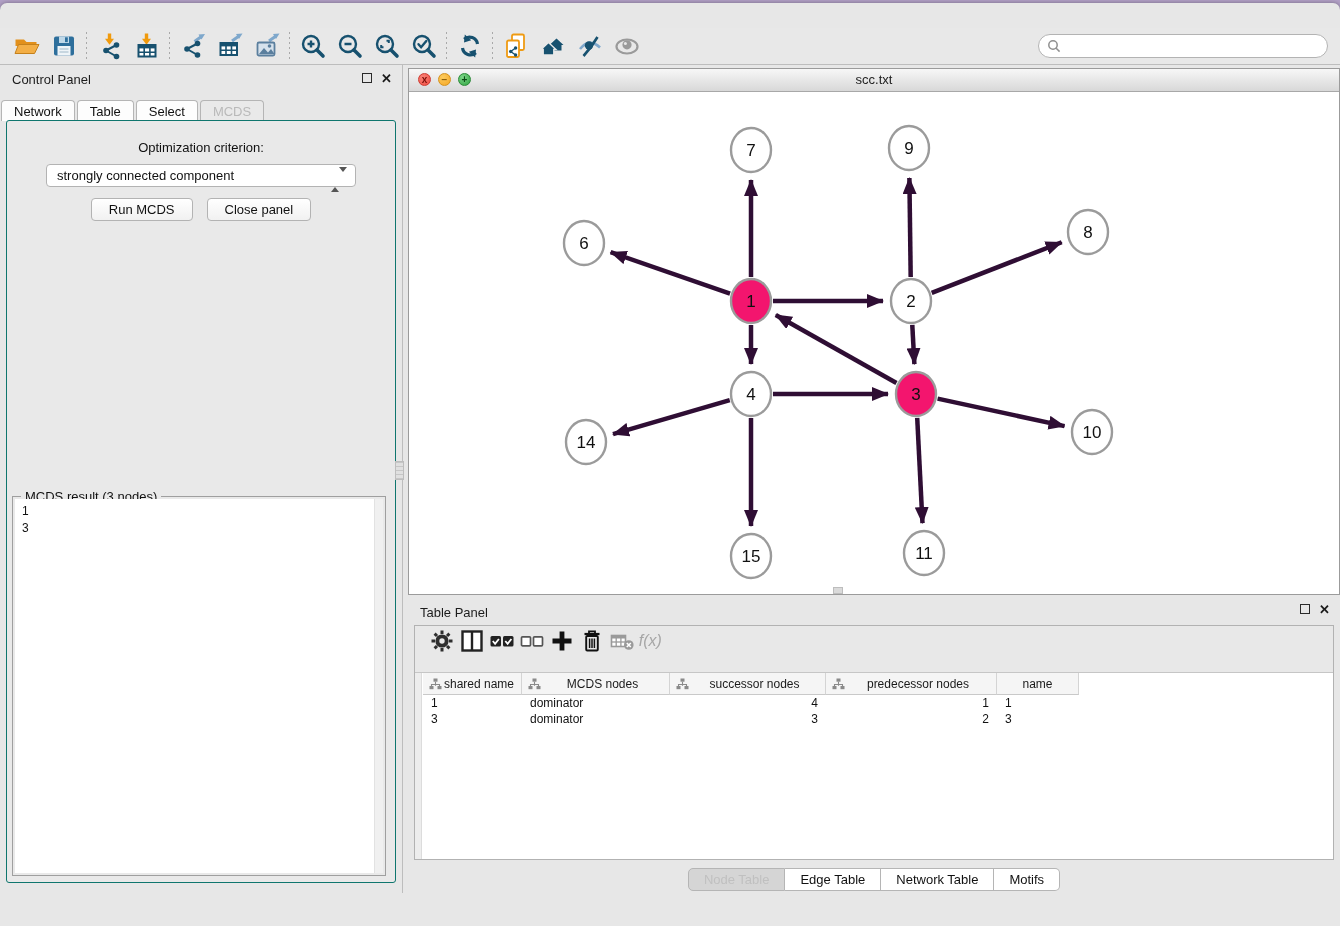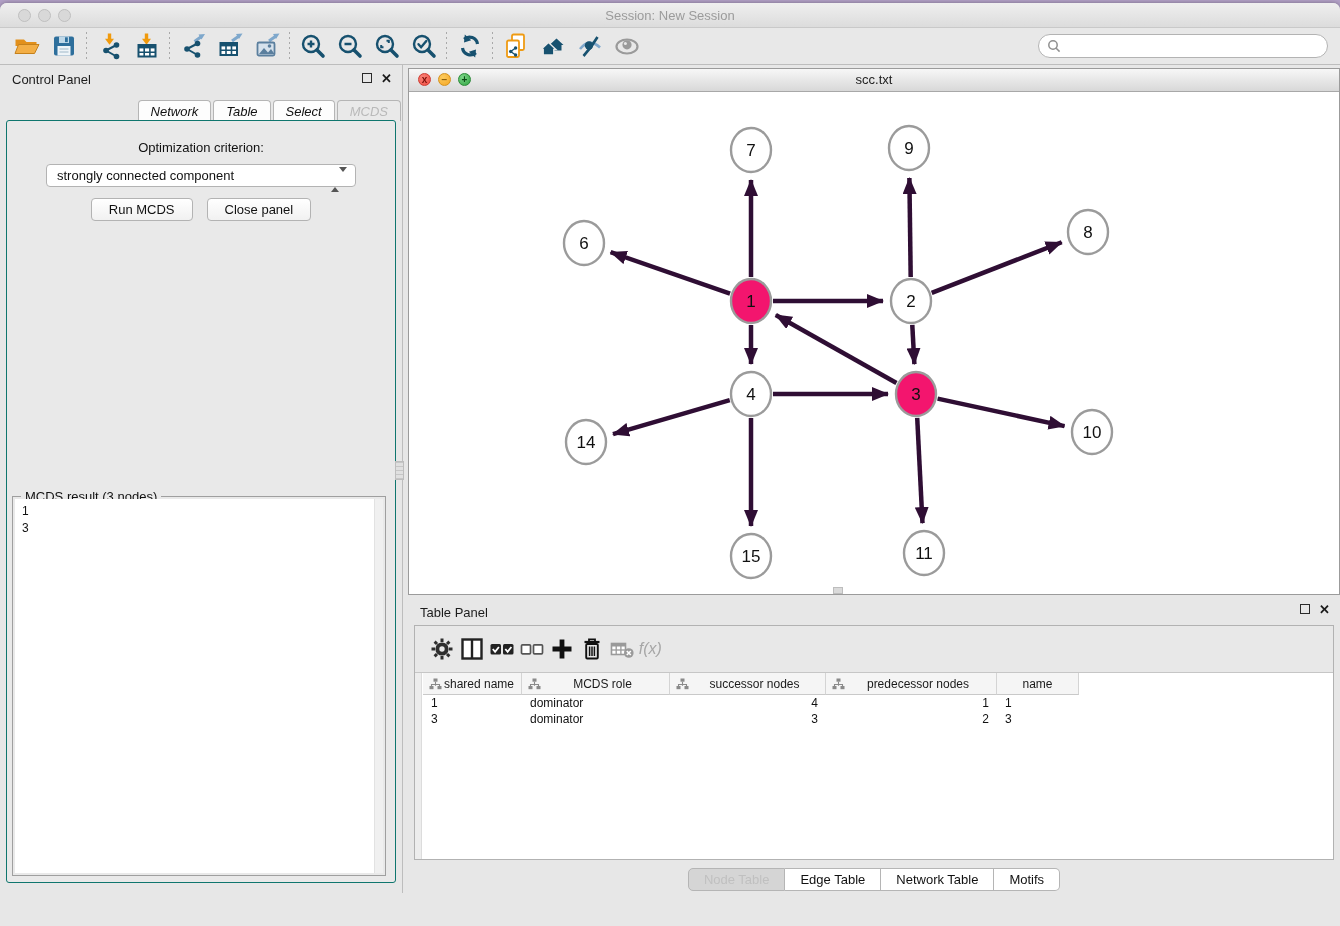--- a/index.html
+++ b/index.html
@@ -18,21 +18,21 @@
   .searchbox input{border:none;outline:none;flex:1;font-size:13px;background:transparent;}
   
   .main{position:absolute;top:62px;left:0;right:0;bottom:33px;background:#e7e7e7;}
   
   .control-panel{position:absolute;left:0;top:0;width:402px;height:100%;}
   .cp-header{position:absolute;top:0;left:0;right:0;height:33px;}
   .panel-title{position:absolute;left:12px;top:0;line-height:30px;font-size:13px;color:#1c1c1c;}
   .win-icons{position:absolute;right:10px;top:8px;display:flex;gap:9px;}
   .float-ic{width:10px;height:10px;border:1.6px solid #2a2a2a;}
   .close-ic{font-size:13px;font-weight:bold;color:#1a1a1a;line-height:11px;}
-  .cp-tabs{position:absolute;top:34px;left:0;right:0;height:22px;display:flex;justify-content:flex-end;align-items:flex-end;font-style:italic;}
+  .cp-tabs{position:absolute;top:34px;left:0;right:0;height:22px;display:flex;justify-content:flex-start;align-items:flex-end;}
   .cp-tab{font-size:13px;padding:3px 12px 2px;background:#fdfdfd;border:1px solid #b5b5b5;border-bottom:none;border-radius:4px 4px 0 0;margin:0 1px;color:#111;cursor:pointer;}
   .cp-tab.active{background:#e9e9e9;color:#b9b9b9;}
   .cp-content{position:absolute;top:55px;left:6px;right:6px;bottom:10px;background:#e9e9e9;border:1px solid #0f766e;border-radius:3px;}
   .opt-label{text-align:center;margin-top:19px;font-size:13px;color:#111;}
   .criterion-select{margin:9px auto 8px;width:310px;height:23px;background:#fff;border:1px solid #b3b3b3;border-radius:4px;font-size:13px;line-height:21px;padding:0 22px 0 10px;position:relative;cursor:pointer;color:#111;}
   .stepper{position:absolute;right:8px;top:4px;}
   .stepper .up{width:0;height:0;border-left:4px solid transparent;border-right:4px solid transparent;border-bottom:5px solid #555;}
   .stepper .down{width:0;height:0;border-left:4px solid transparent;border-right:4px solid transparent;border-top:5px solid #555;margin-top:3px;}
   .btn-row{display:flex;justify-content:center;gap:14px;margin-top:11px;}
   .cp-btn{height:23px;padding:0 17px;background:linear-gradient(#ffffff,#f1f1f1);border:1px solid #b3b3b3;border-radius:4px;font-size:13px;color:#111;cursor:pointer;}
@@ -52,21 +52,21 @@
   .nt-close{left:9px;background:radial-gradient(circle at 35% 30%,#f98379,#ef4b40);border:1px solid #ce3b31;color:#7e120c;}
   .nt-min{left:29px;background:radial-gradient(circle at 35% 30%,#fccb5e,#f5a623);border:1px solid #d4921d;color:#8a5c08;}
   .nt-max{left:49px;background:radial-gradient(circle at 35% 30%,#7ed88a,#2fa23f);border:1px solid #2a8a37;color:#0d4c17;}
   .net-title{text-align:center;line-height:22px;font-size:13px;color:#222;}
   .net-canvas{position:absolute;top:23px;left:0;right:0;bottom:0;background:#fff;overflow:hidden;}
   .net-resize{position:absolute;bottom:0;left:424px;width:10px;height:7px;background:#dadada;border:1px solid #bdbdbd;}
   
   .table-panel{position:absolute;left:0;right:0;top:533px;bottom:0;background:#e7e7e7;}
   .tp-header{position:absolute;top:0;left:0;right:0;height:27px;}
   .tp-box{position:absolute;left:6px;right:6px;top:27px;height:235px;background:#e8e8e8;border:1px solid #b2b2b2;}
-  .tp-toolbar{position:absolute;top:0;left:0;right:0;height:46px;display:flex;align-items:center;padding-left:12px;gap:0;}
+  .tp-toolbar{position:absolute;top:0;left:0;right:0;height:46px;display:flex;align-items:flex-start;padding-left:12px;gap:0;}
   .tpbtn{width:30px;height:30px;display:flex;align-items:center;justify-content:center;background:none;border:none;cursor:pointer;}
   .tp-table{position:absolute;top:46px;left:0;right:0;bottom:0;background:#fff;border-top:1px solid #c6c6c6;}
   .gutter{position:absolute;left:0;top:0;bottom:0;width:7px;background:#ededed;border-right:1px solid #dcdcdc;}
   .thead{position:absolute;left:8px;top:0;height:22px;display:flex;}
   .th{background:#f5f5f5;border-right:1px solid #d4d4d4;border-bottom:1px solid #c9c9c9;position:relative;display:flex;align-items:center;justify-content:center;font-size:12px;color:#1a1a1a;cursor:pointer;}
   .th .hicon{position:absolute;left:6px;top:5px;}
   .tbody{position:absolute;left:8px;top:22px;right:0;}
   .tr{display:flex;height:16px;cursor:pointer;}
   .td{font-size:12px;line-height:16px;padding:0 8px;color:#111;overflow:hidden;}
   .tp-tabs{position:absolute;left:0;right:0;top:270px;display:flex;justify-content:center;}
@@ -78,26 +78,20 @@
   .statusbar{position:absolute;bottom:0;left:0;right:0;height:33px;background:#ececec;border-top:1px solid #c3c3c3;}
   .sb-left-btn{position:absolute;left:10px;top:5px;width:29px;height:23px;background:#fafafa;border:1px solid #b0b0b0;display:flex;align-items:center;justify-content:center;cursor:pointer;}
   .memory-btn{position:absolute;right:9px;top:5px;height:23px;padding:0 11px;background:#fafafa;border:1px solid #b0b0b0;border-radius:3px;display:flex;align-items:center;gap:6px;font-size:12px;color:#111;cursor:pointer;}
   .memory-dot{width:11px;height:11px;border-radius:50%;}
 </style>
 </head>
 <body>
 
 <div class="window">
 
-  <div class="titlebar">
-    <span class="tl" style="left:18px"></span>
-    <span class="tl" style="left:38px"></span>
-    <span class="tl" style="left:58px"></span>
-    <div class="title">Session: New Session</div>
-  </div>
 
   <div class="toolbar">
     <button class="tbtn">
         <svg width="28" height="28" viewBox="0 0 28 28">
           <path d="M2.5 7.5 h8.5 l2.5 2.5 h10 v4 h-21 z" fill="#e2901b"></path>
           <path d="M5.5 12.5 h20.5 l-4.5 9 h-19.5 z" fill="#f3ae45" stroke="#c5811c" stroke-width="1"></path>
         </svg>
       </button>
     <button class="tbtn">
         <svg width="28" height="28" viewBox="0 0 28 28">
@@ -467,21 +461,21 @@
                 </div>
                 <div class="th" style="width: 148px;">
                   <span class="hicon"><svg width="13" height="12" viewBox="0 0 13 12">
                       <g fill="#8a8a8a">
                         <rect x="4.5" y="0.5" width="4" height="3.2"></rect>
                         <rect x="0.5" y="8" width="4" height="3.2"></rect>
                         <rect x="8.5" y="8" width="4" height="3.2"></rect>
                       </g>
                       <path d="M6.5 3.7 v2.1 M2.5 8 V6.5 h8 V8 M6.5 5.8 v2" stroke="#8a8a8a" stroke-width="1.1" fill="none"></path>
                     </svg></span>
-                  <span style="margin-left: 14px;">MCDS role</span>
+                  <span style="margin-left: 14px;">MCDS nodes</span>
                 </div>
                 <div class="th" style="width: 156px;">
                   <span class="hicon"><svg width="13" height="12" viewBox="0 0 13 12">
                       <g fill="#8a8a8a">
                         <rect x="4.5" y="0.5" width="4" height="3.2"></rect>
                         <rect x="0.5" y="8" width="4" height="3.2"></rect>
                         <rect x="8.5" y="8" width="4" height="3.2"></rect>
                       </g>
                       <path d="M6.5 3.7 v2.1 M2.5 8 V6.5 h8 V8 M6.5 5.8 v2" stroke="#8a8a8a" stroke-width="1.1" fill="none"></path>
                     </svg></span>

